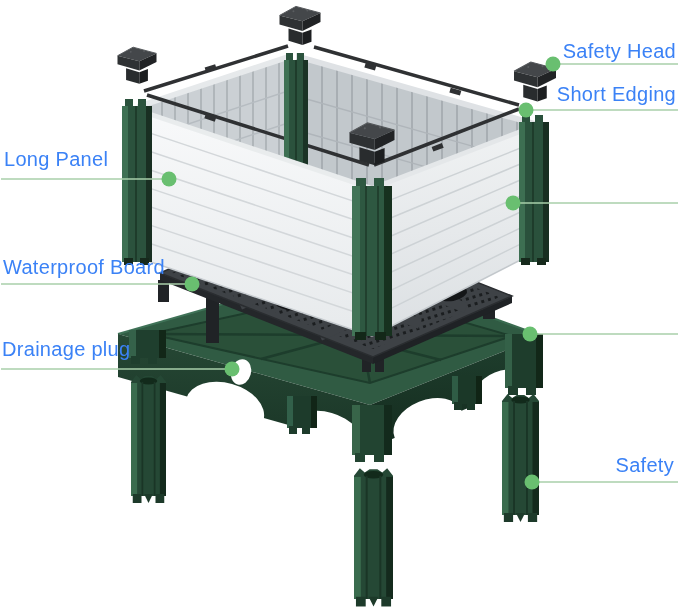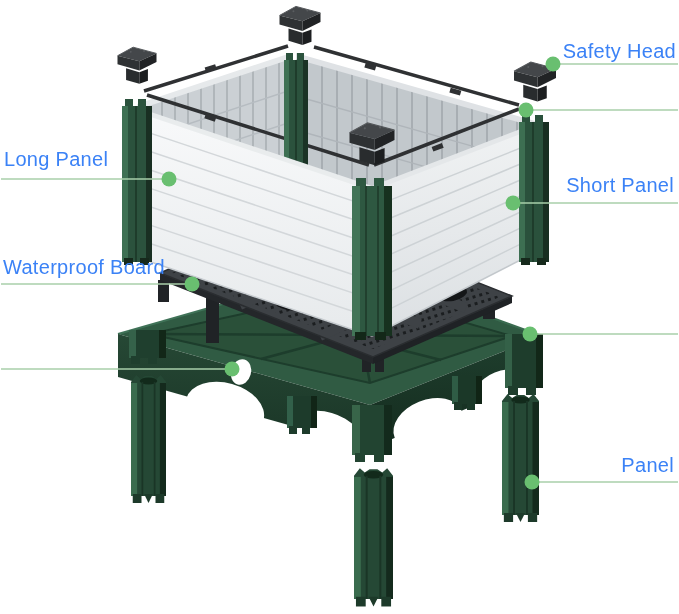--- a/index.html
+++ b/index.html
@@ -283,17 +283,18 @@
         <circle cx="526" cy="110" r="7.5"></circle>
         <circle cx="513" cy="203" r="7.5"></circle>
         <circle cx="530" cy="334" r="7.5"></circle>
         <circle cx="532" cy="482" r="7.5"></circle>
       </g>
     </g>
   </svg>
 
   <div class="callout-label" style="left:4px;top:148px">Long Panel</div>
   <div class="callout-label" style="left:3px;top:256px">Waterproof Board</div>
+  <div class="callout-label" style="left:2px;top:338px">Drainage plug</div>
 
   <div class="callout-label right" style="right:3px;top:40px">Safety Head</div>
-  <div class="callout-label right" style="right:5px;top:174px">Short Panel</div>
-  <div class="callout-label right" style="right:5px;top:454px">Panel</div>
+  <div class="callout-label right" style="right:3px;top:83px">Short Edging</div>
+  <div class="callout-label right" style="right:5px;top:454px">Safety</div>
 </div>
 
 </body></html>

